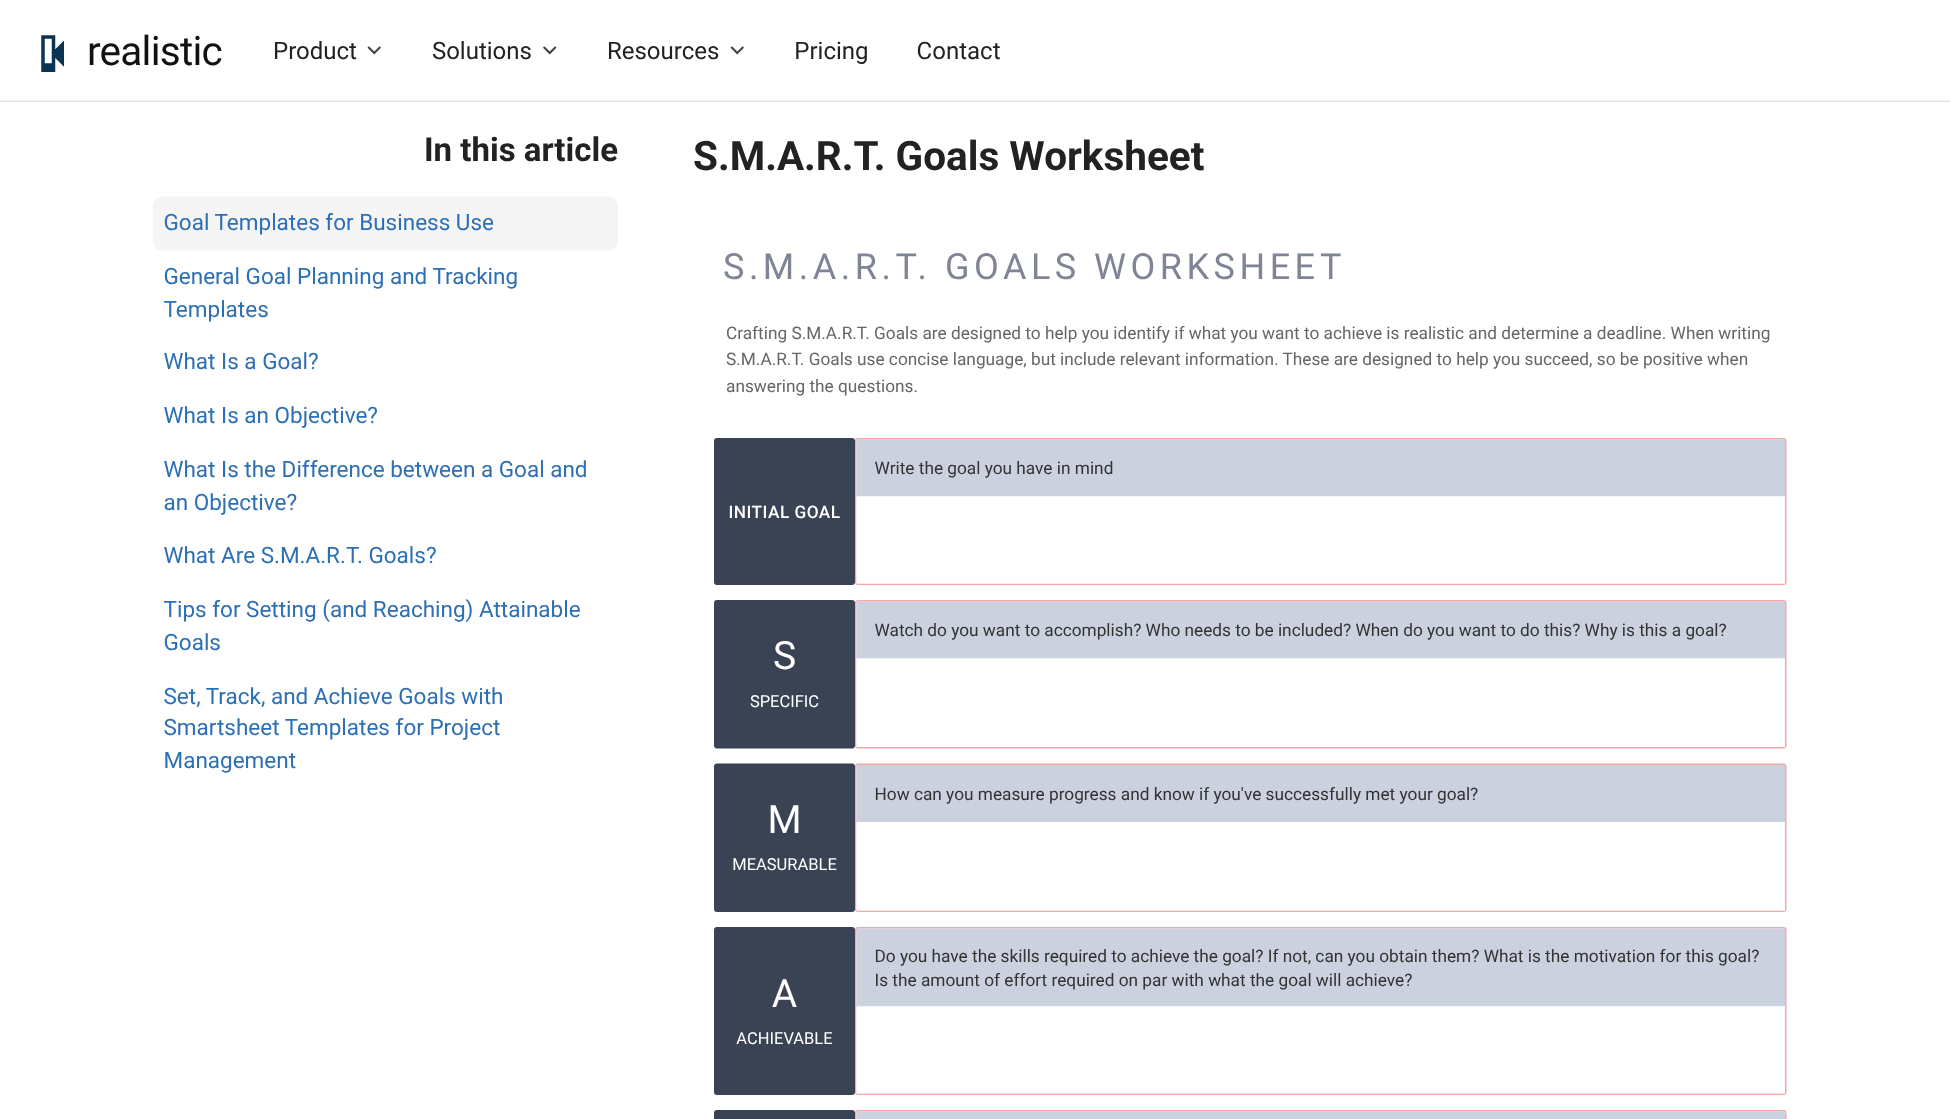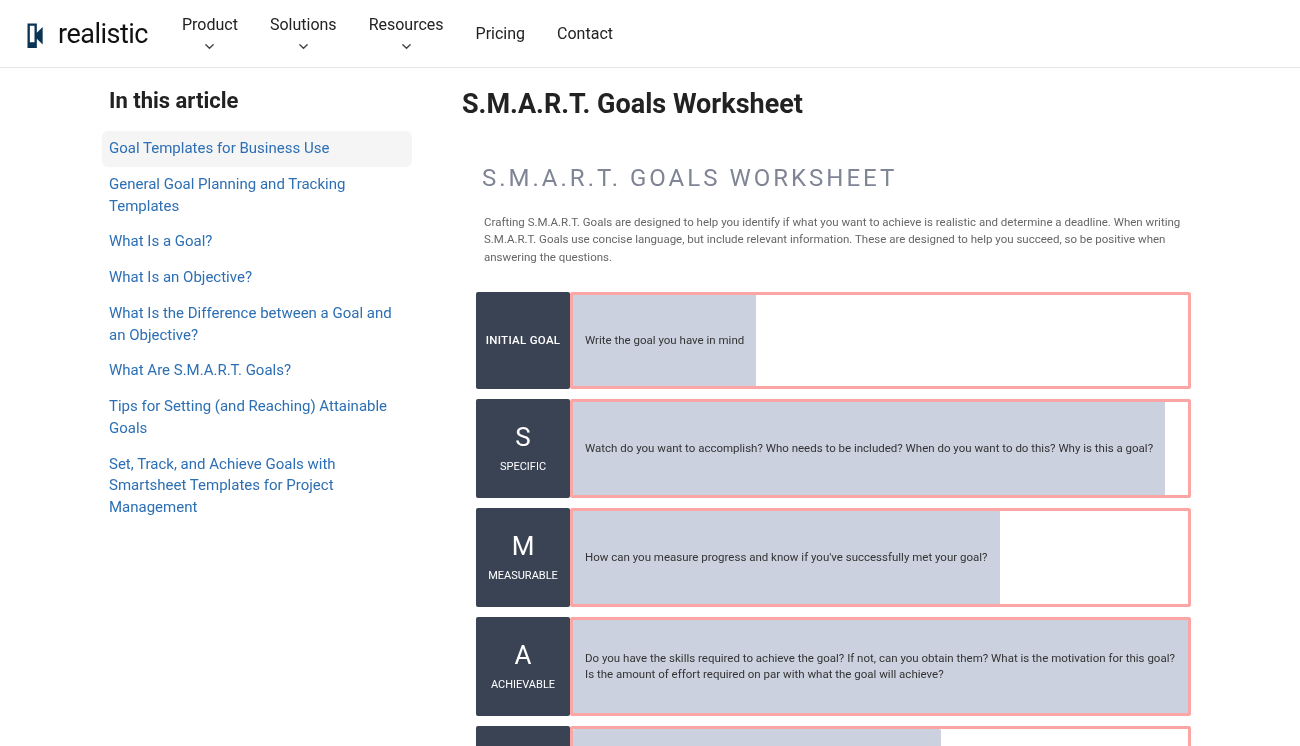--- a/index.html
+++ b/index.html
@@ -47,21 +47,20 @@
       margin-left: 34px;
       flex: 1;
     }
     .nav-item {
       display: flex;
       align-items: center;
       gap: 6px;
       font-size: 16px;
       color: #222;
       cursor: pointer;
-      flex-direction: column;
     }
     .chevron-down {
       width: 12px;
       height: 12px;
       display: inline-flex;
       align-items: center;
       justify-content: center;
     }
     .header-right {
       display: flex;
@@ -99,20 +98,21 @@
     .sidebar {
       width: 310px;
       flex-shrink: 0;
     }
     .sidebar-title {
       font-size: 22px;
       font-weight: 700;
       color: #222;
       margin-bottom: 18px;
       padding-left: 7px;
+      text-align: right;
     }
     .toc-list {
       list-style: none;
     }
     .toc-item {
       font-size: 15px;
       color: #2d6fb4;
       padding: 7px 7px;
       cursor: pointer;
       line-height: 1.45;
@@ -177,22 +177,22 @@
     }
     .ws-label.initial {
       font-size: 11.5px;
       letter-spacing: 0.3px;
       font-weight: 500;
       line-height: 1.4;
     }
     .ws-fields {
       flex: 1;
       display: flex;
-      flex-direction: row;
-      border: 3px solid #fca5a5;
+      flex-direction: column;
+      border: 1px solid #fca5a5;
       border-radius: 2px;
     }
     .ws-prompt {
       background: #cbd1de;
       padding: 10px 12px;
       font-size: 11.5px;
       color: #333;
       line-height: 1.4;
       min-height: 38px;
       display: flex;

